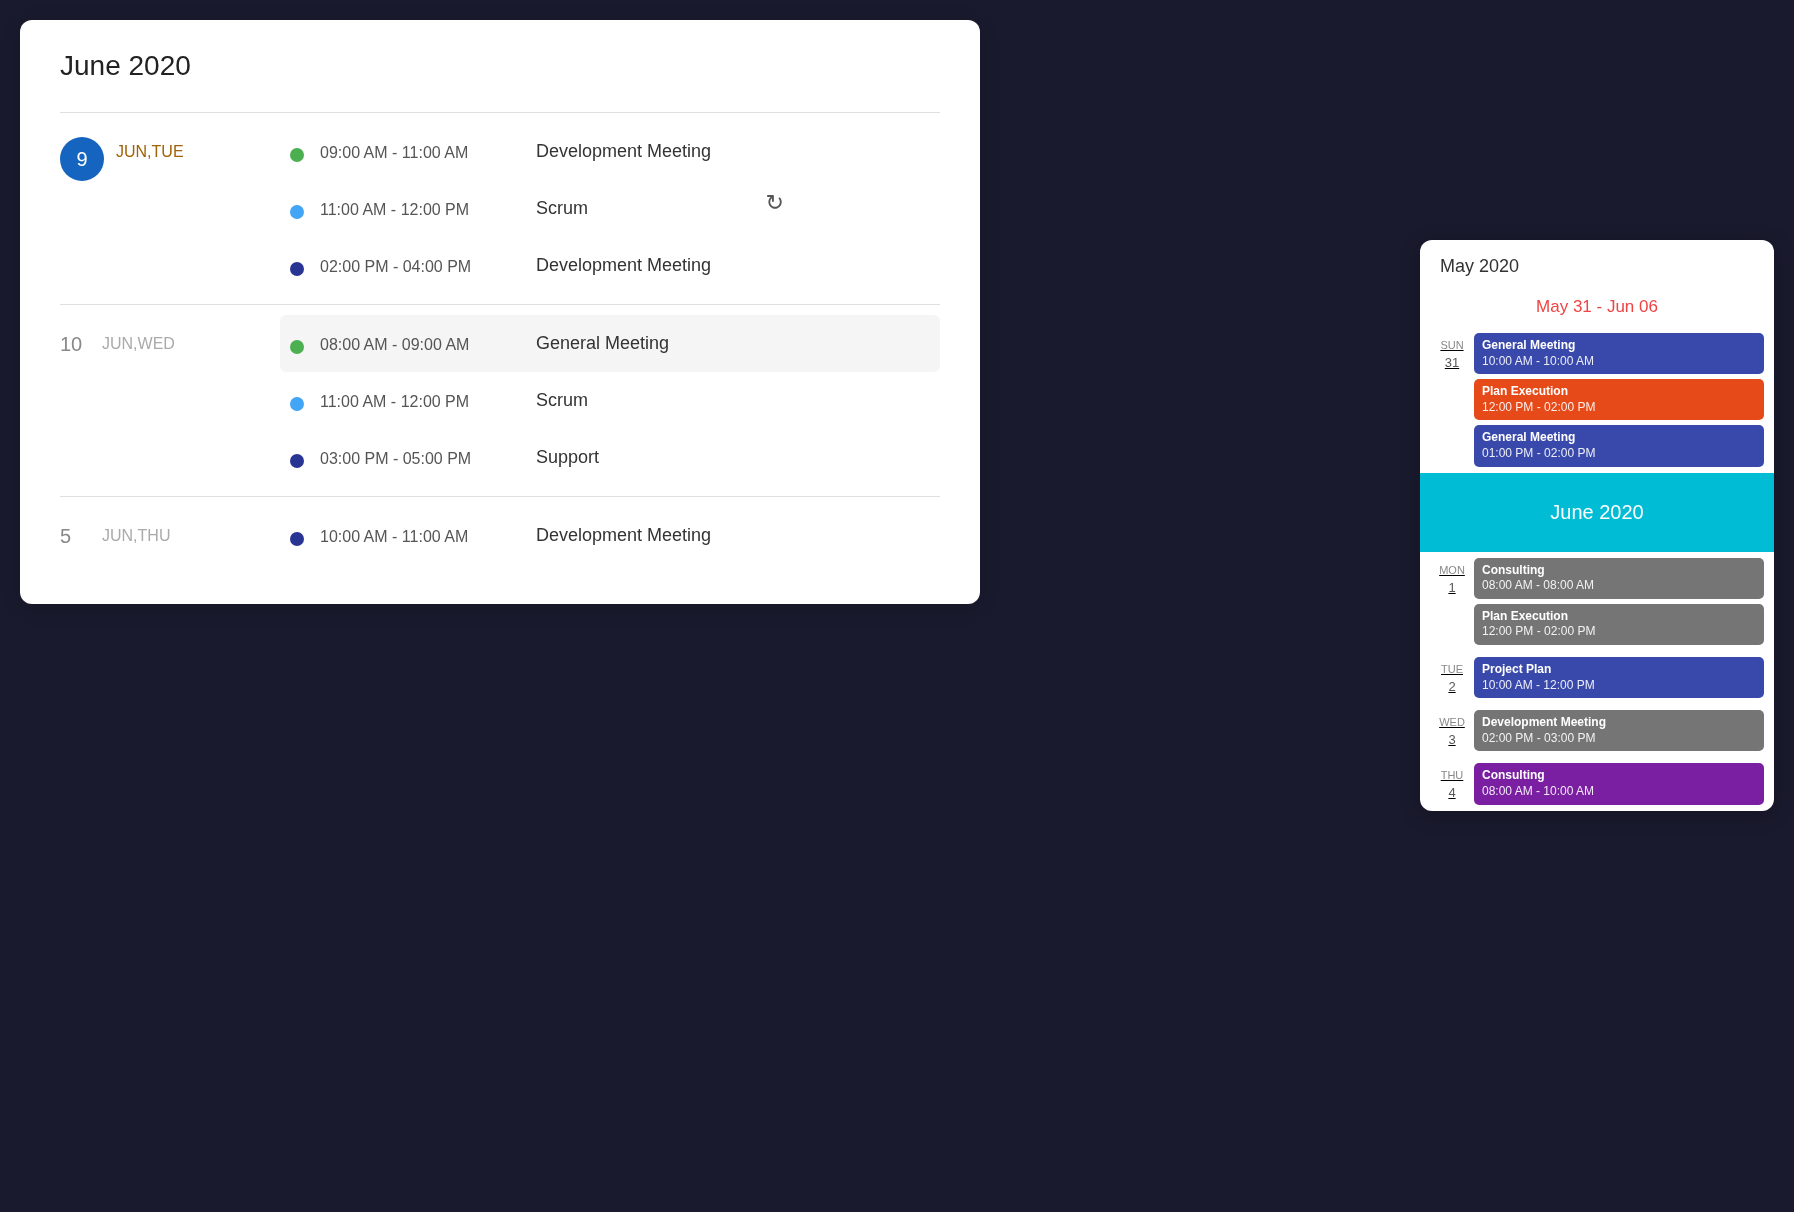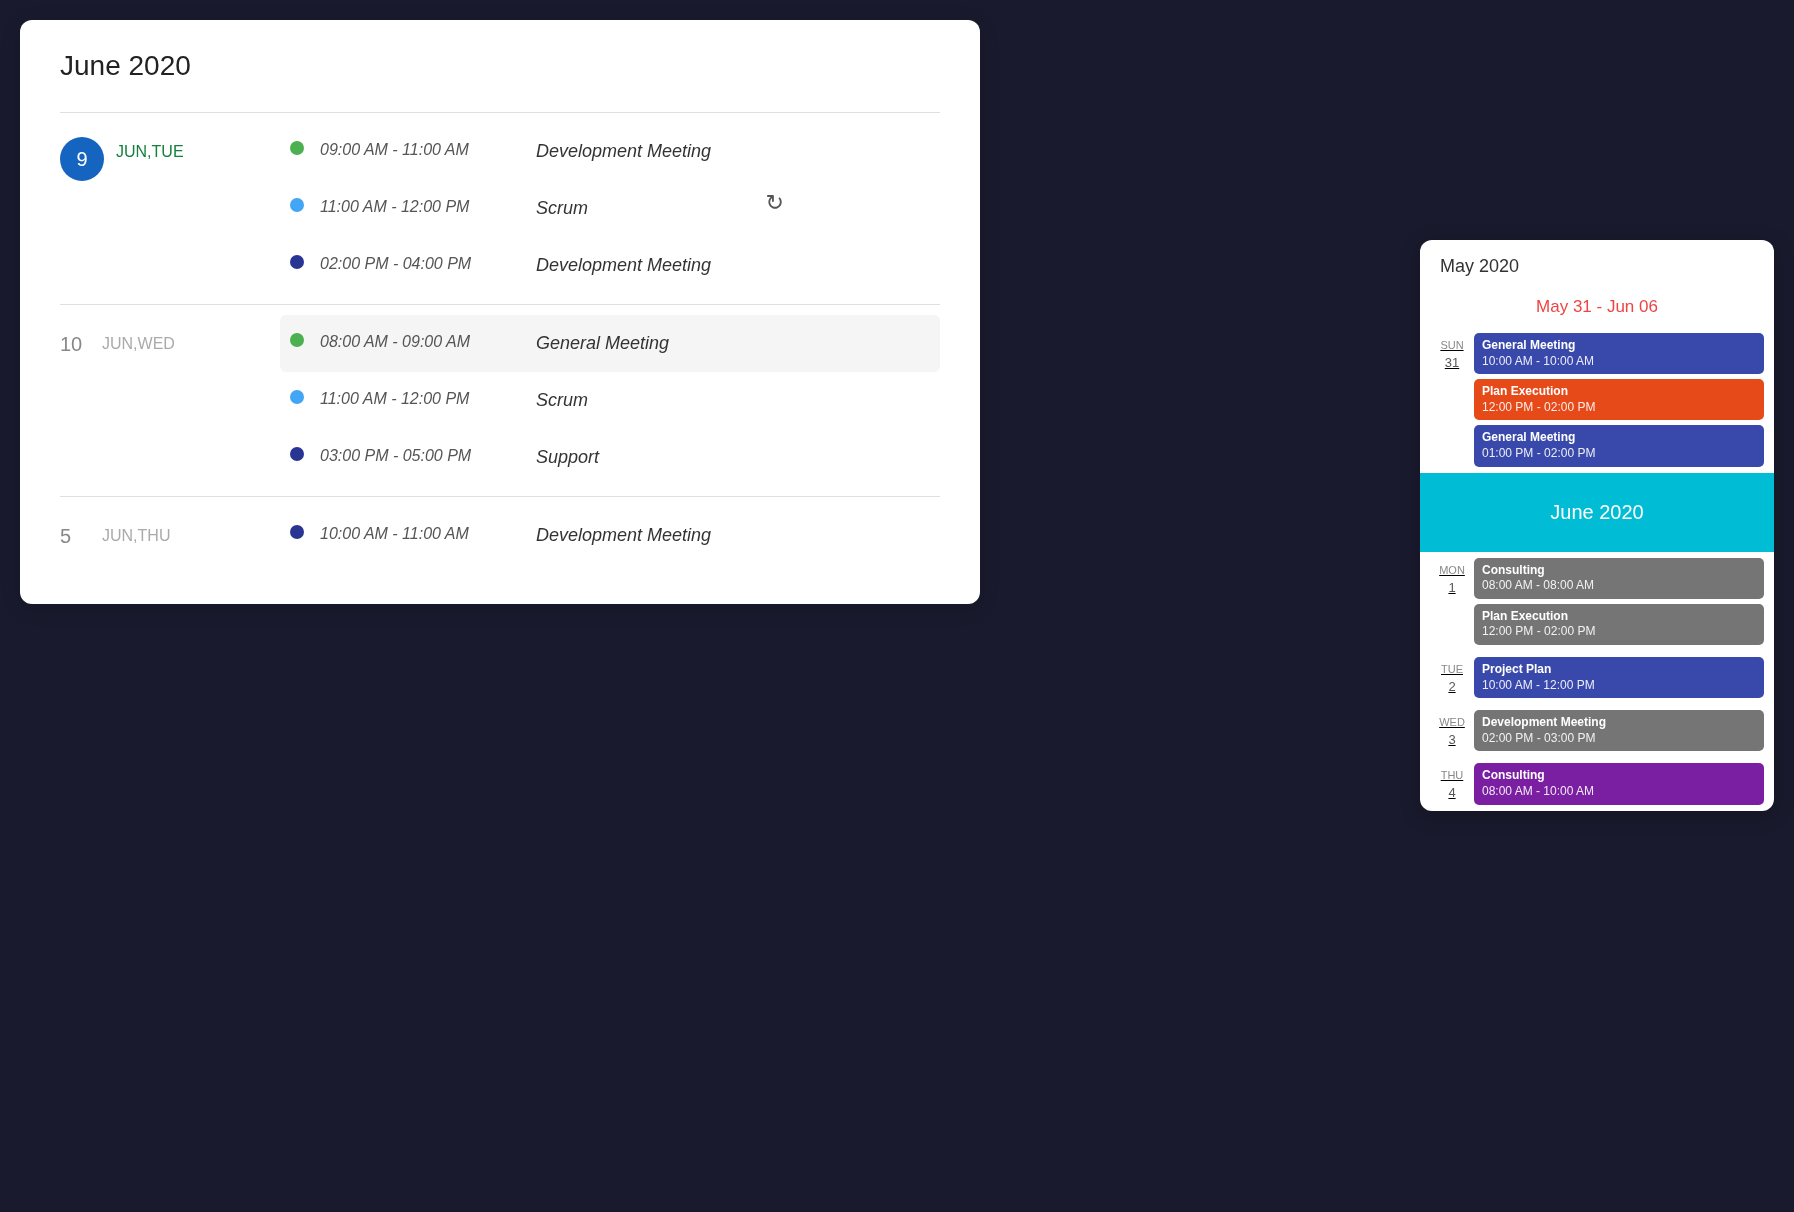--- a/index.html
+++ b/index.html
@@ -54,34 +54,33 @@
       text-align: left;
     }
 
     .day-name {
       font-size: 16px;
       font-weight: 500;
       padding-top: 6px;
     }
 
     .day-name.active {
-      color: #15803d;
+      color: #a16207;
     }
 
     .day-name.inactive {
       color: #aaa;
     }
 
     .event-row {
       display: flex;
-      align-items: flex-start;
+      align-items: flex-end;
       padding: 18px 10px;
       gap: 16px;
       border-radius: 6px;
-      font-style: italic;
     }
 
     .event-row.highlighted {
       background: #f5f5f5;
     }
 
     .dot {
       width: 14px;
       height: 14px;
       border-radius: 50%;

